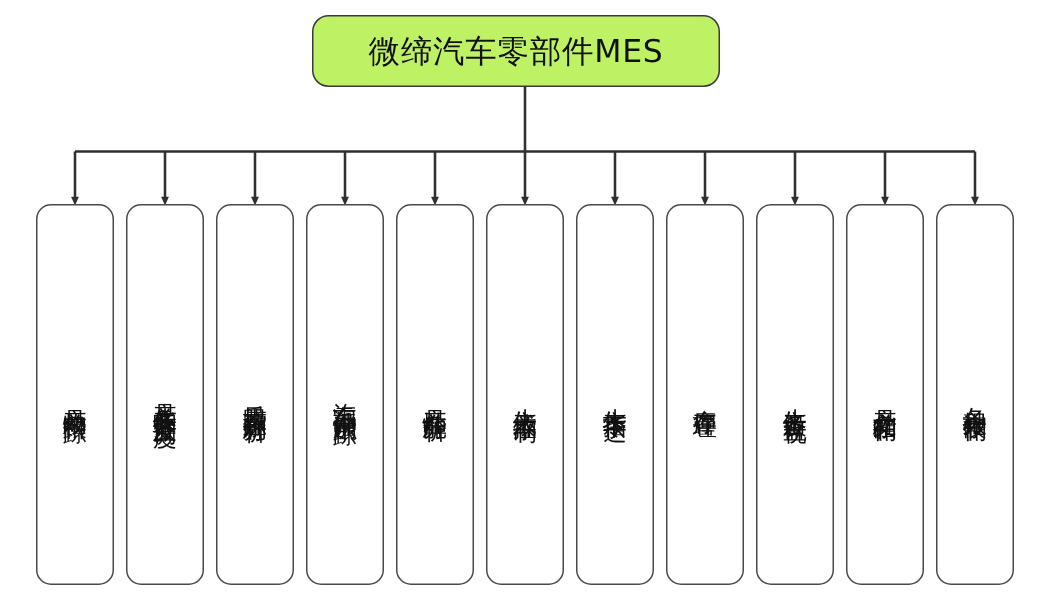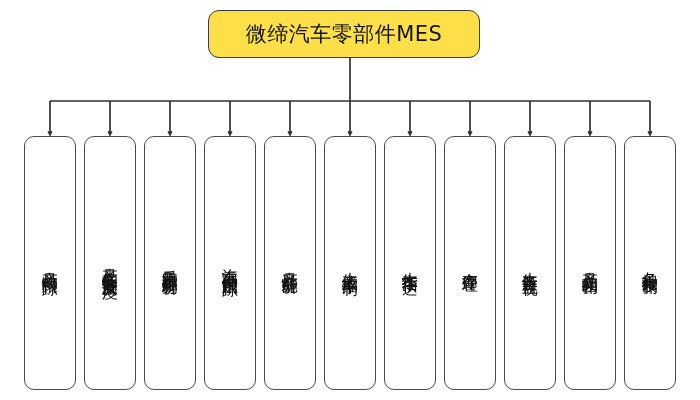--- a/index.html
+++ b/index.html
@@ -36,21 +36,21 @@
   
   #root-node {
     position: absolute;
     left: 208px;
     top: 10px;
     width: 272px;
     height: 48px;
     box-sizing: border-box;
     border: 1.6px solid #3a3a3a;
     border-radius: 11px;
-    background: #fde047;
+    background: #bef264;
     display: flex;
     align-items: center;
     justify-content: center;
   }
   #root-node .root-title {
     font-size: 21px;
     line-height: 1;
     letter-spacing: 0.5px;
     color: #111111;
     white-space: nowrap;

